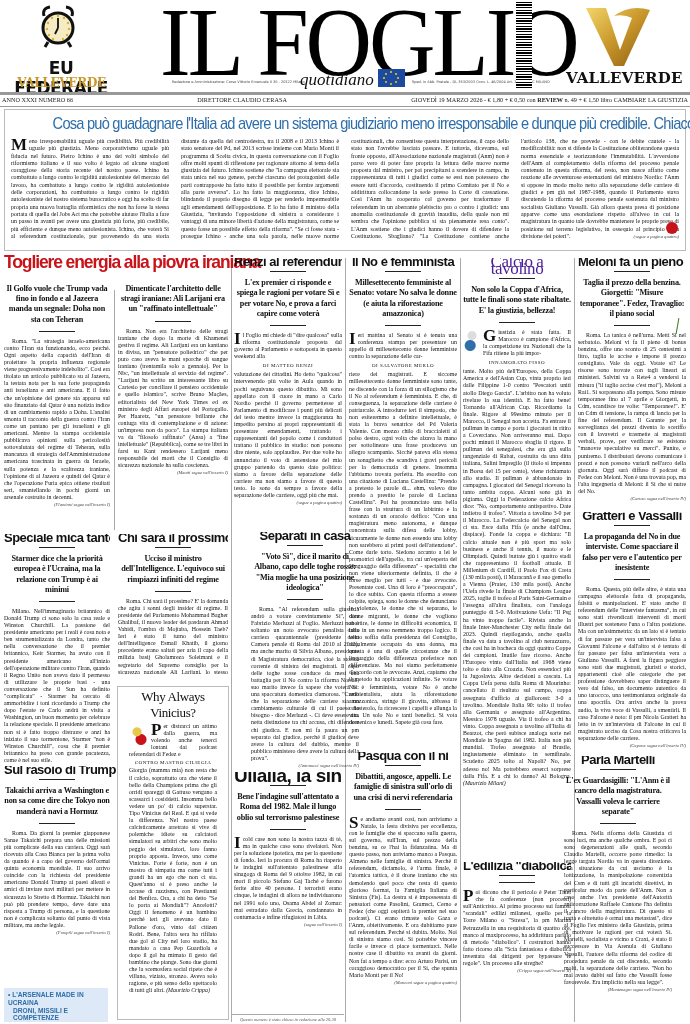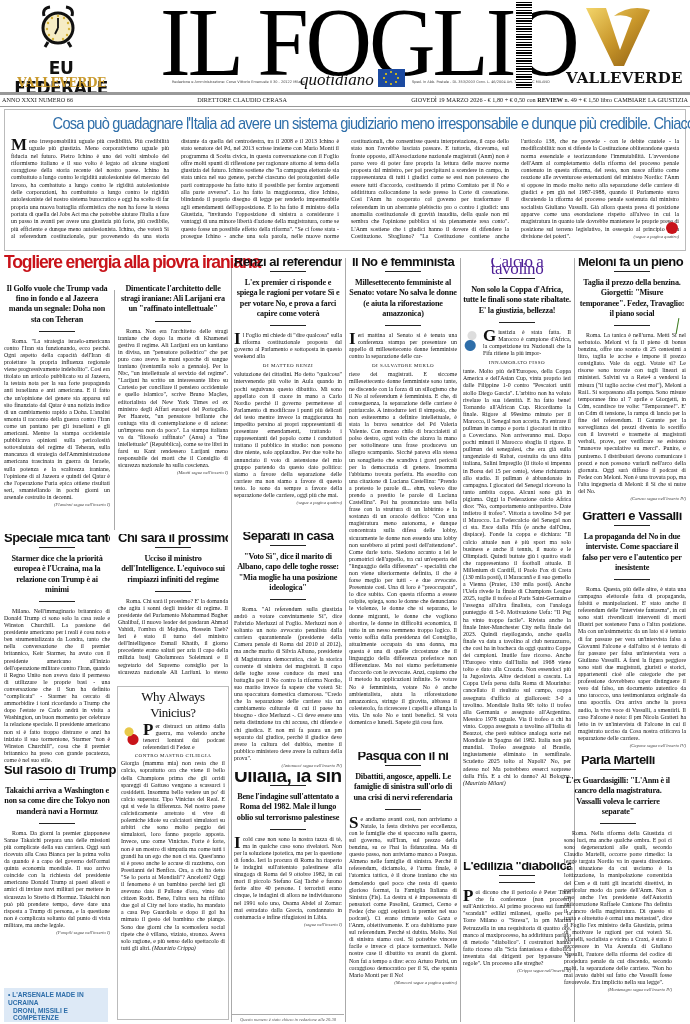--- a/index.html
+++ b/index.html
@@ -150,21 +150,21 @@
 
 <div class="col" style="left:118px;top:534px;width:110px;height:140px;overflow:hidden">
   <div class="h-blk" style="font-size:13px">Chi sarà il prossimo?</div>
   <div class="sep"></div>
   <div class="sub">Ucciso il ministro dell'Intelligence. L'equivoco sui rimpiazzi infiniti del regime</div>
   <div class="sep"></div>
   <div style="text-indent:8px">Roma. Chi sarà il prossimo? E' la domanda che agita i sonni degli insider di regime. Il presidente del Parlamento Mohammad Bagher Ghalibaf, il nuovo leader dei pasdaran Ahmad Vahidi, l'ombra di Mojtaba, Hossein Taeb? Ieri è stato il turno del ministro dell'Intelligence Esmail Khatib, il giorno precedente erano saltati per aria il capo della milizia basij Gholamreza Soleimani e il segretario del Supremo consiglio per la sicurezza nazionale Ali Larijani, lo stesso Larijani che la settimana scorsa scriveva su X: "Un popolo coraggioso. Funzionari coraggiosi. Leader coraggiosi. E' una combinazione che non può essere sconfitta".</div>
 
 </div>
 
-<div class="box" style="left:117px;top:686px;width:112px;height:334px;overflow:hidden;padding:2px 3px">
+<div class="box" style="left:117px;top:686px;width:112px;height:334px;overflow:hidden;padding:2px 11px">
   <div class="h-blue" style="color:#111;font-size:13px">Why Always Vinicius?</div>
   <div style="font-size:5.9px;line-height:7.1px;text-align:justify;margin-top:2px">
     <span style="float:left;width:20px;height:22px;margin-right:2px;background:radial-gradient(circle at 40% 40%,#e8c84a 0 4px,transparent 5px),radial-gradient(circle at 60% 75%,#c8131a 0 5px,transparent 6px)"></span>
     <span class="drop">P</span><span>er distrarci un attimo dalla guerra, ma volendo anche tenerci lontani dai podcast referendari di Fedez e</span>
   </div>
   <div class="by" style="clear:both">Contro Mastro Ciliegia</div>
   <div style="font-size:5.9px;line-height:7.1px;text-align:justify"><span>Giorgia (mamma mia) non resta che il calcio, soprattutto ora che viene il bello della Champions prima che gli orridi spareggi di Gattuso vengano a scassarci i cosiddetti. Insomma bello vedere un po' di calcio superstar. Tipo Vinicius del Real. E qui si vede la differenza. Nel nostro paese calcisticamente arretrato si vive di polemiche idiote su calciatori simulatori su arbitri che sono molto peggio dei simulatori, loro fanno proprio apposta. Invece, uno come Vinicius. Forte è forte, non è un mostro di simpatia ma come tutti i grandi ha un ego che non ci sta. Quest'anno si è preso anche le accuse di razzismo, con Prestianni del Benfica. Ora, a chi ha detto "Se lo porta ai Mondiali"? Ancelotti? Oggi il fenomeno è un bambino perché ieri gli avevano dato il Pallone d'oro, vinto dal citizen Rodri. Bene, l'altra sera ha rifilato due gol al City nel loro stadio, ha mandato a casa Pep Guardiola e dopo il gol ha mimato il gesto del bambino che piange. Sono due giorni che la scemosfera social ripete che è villano, viziato, stronzo. Aveva solo ragione, e più senso dello spettacolo di tutti gli altri.</span> <i>(Maurizio Crippa)</i></div>
 </div>
 
 <div class="col" style="left:4px;top:766px;width:222px;height:218px;overflow:hidden">
@@ -186,21 +186,21 @@
   <div class="h-blk" style="font-size:13px">Renzi al referendum</div>
   <div class="sep"></div>
   <div class="sub">L'ex premier ci risponde e spiega le ragioni per votare Sì e per votare No, e prova a farci capire come voterà</div>
   <div class="sep"></div>
   <div><span class="drop">I</span><span>l Foglio mi chiede di "dire qualcosa" sulla riforma costituzionale proposta dal governo al Parlamento e sottoposta in questo weekend alla</span></div>
   <div class="by" style="clear:both">di Matteo Renzi</div>
   <div>valutazione dei cittadini. Ho detto "qualcosa" intervenendo più volte in Aula quando in pochi seguivano questo dibattito. Mi sono appellato con il cuore in mano a Carlo Nordio perché il governo permettesse al Parlamento di modificare i punti più delicati del testo mentre invece la maggioranza ha impedito persino ai propri rappresentanti di presentare emendamenti, trattando i rappresentanti del popolo come i conduttori trattano il pubblico in studio: non possono dire niente, solo applaudire. Per due volte ho annunciato il voto di astensione del mio gruppo partendo da questo dato politico: siamo a favore della separazione delle carriere ma non siamo a favore di questo testo. Io sono da sempre a favore della separazione delle carriere, oggi più che mai.</div>
   <div class="foot">(segue a pagina quattro)</div>
 </div>
 
-<div class="col" style="left:234px;top:532px;width:108px;height:238px;overflow:hidden">
+<div class="col" style="left:251px;top:532px;width:108px;height:238px;overflow:hidden">
   <div class="h-blk" style="font-size:13px">Separati in casa</div>
   <div class="sep"></div>
   <div class="sub">"Voto Sì", dice il marito di Albano, capo delle toghe rosse: "Mia moglie ha una posizione ideologica"</div>
   <div class="sep"></div>
   <div style="text-indent:8px">Roma. "Al referendum sulla giustizia andrò a votare convintamente Sì", dice Fabrizio Merluzzi al Foglio. Merluzzi non è soltanto un noto avvocato penalista dalla carriera quarantennale (presidente della Camera penale di Roma dal 2010 al 2012), ma anche marito di Silvia Albano, presidente di Magistratura democratica, cioè la storica corrente di sinistra dei magistrati. Il capo delle toghe rosse conduce da mesi una battaglia per il No contro la riforma Nordio, suo marito invece fa sapere che voterà Sì: una spaccatura domestica clamorosa. "Credo che la separazione delle carriere sia un cambiamento culturale di cui il paese ha bisogno - dice Merluzzi -. Ci deve essere una netta distinzione tra chi accusa, chi difende e chi giudica. E non mi fa paura un pm separato dal giudice, perché il giudice deve avere la cultura del dubbio, mentre il pubblico ministero deve avere la cultura della prova".</div>
   <div class="foot">(Antonucci segue nell'inserto IV)</div>
 </div>
 
 <div class="col" style="left:234px;top:772px;width:108px;height:240px;overflow:hidden">
   <div class="h-blk" style="font-size:19px">Ullallà, la sinagoga</div>

